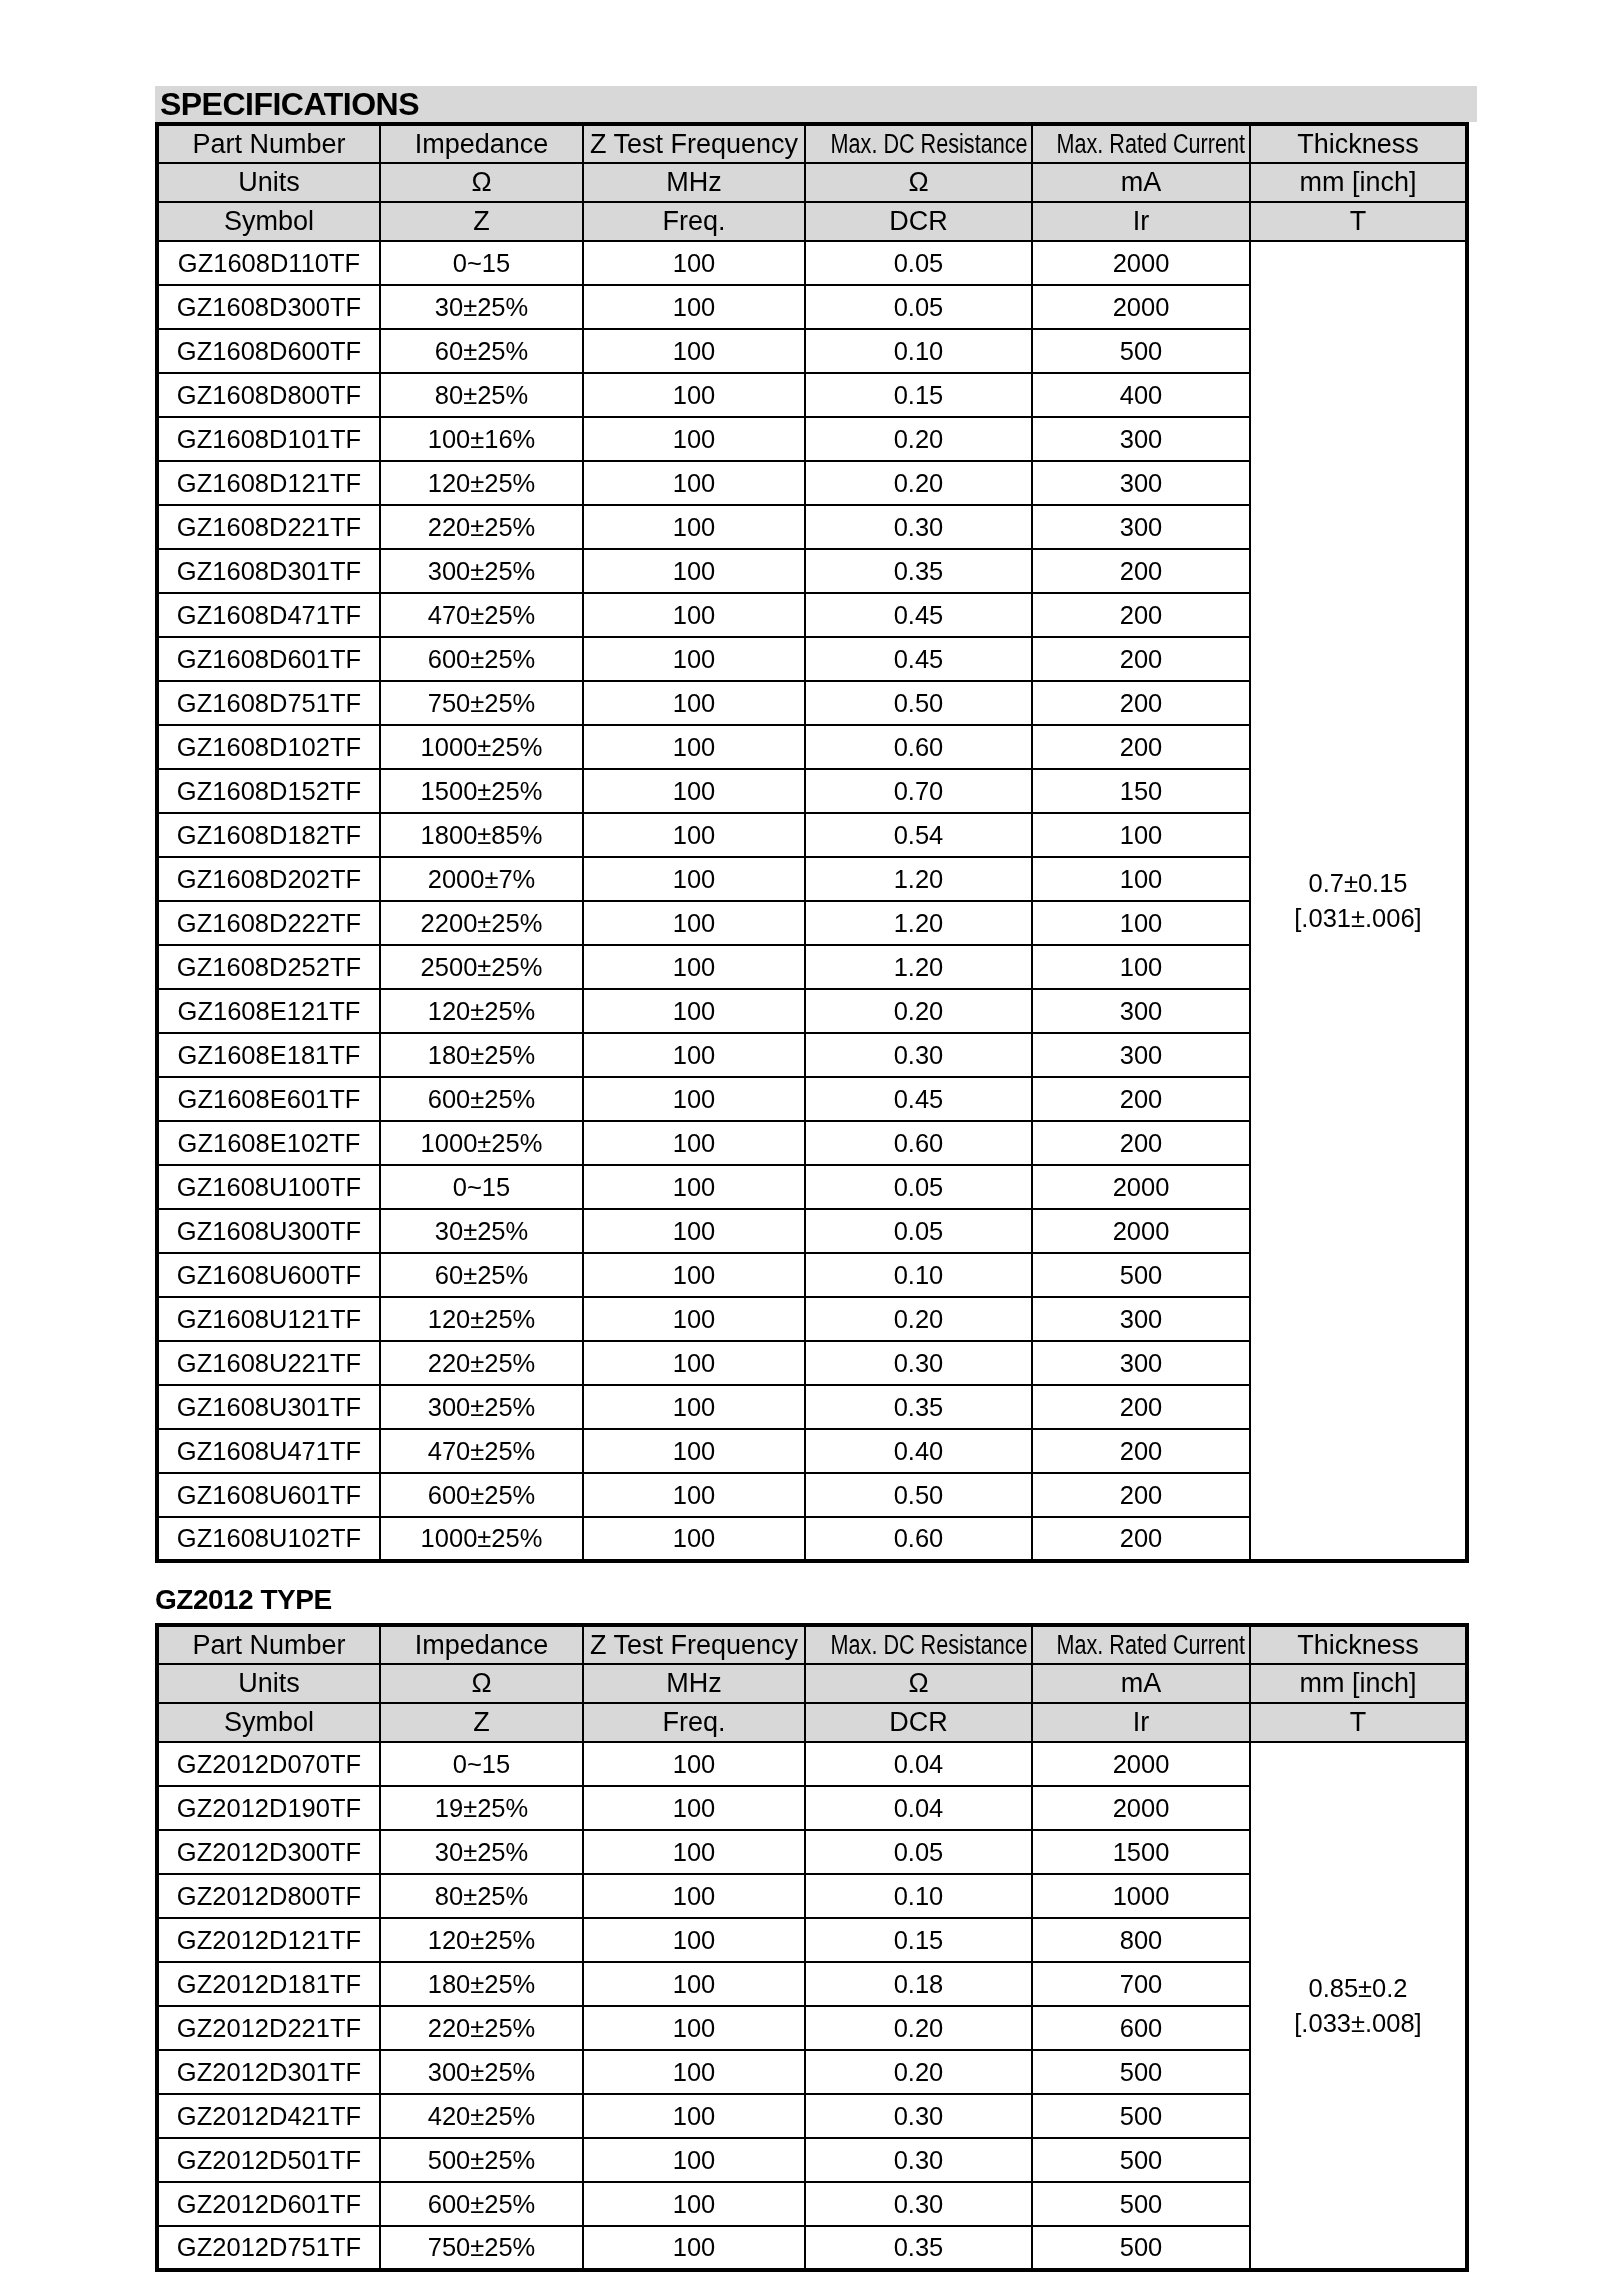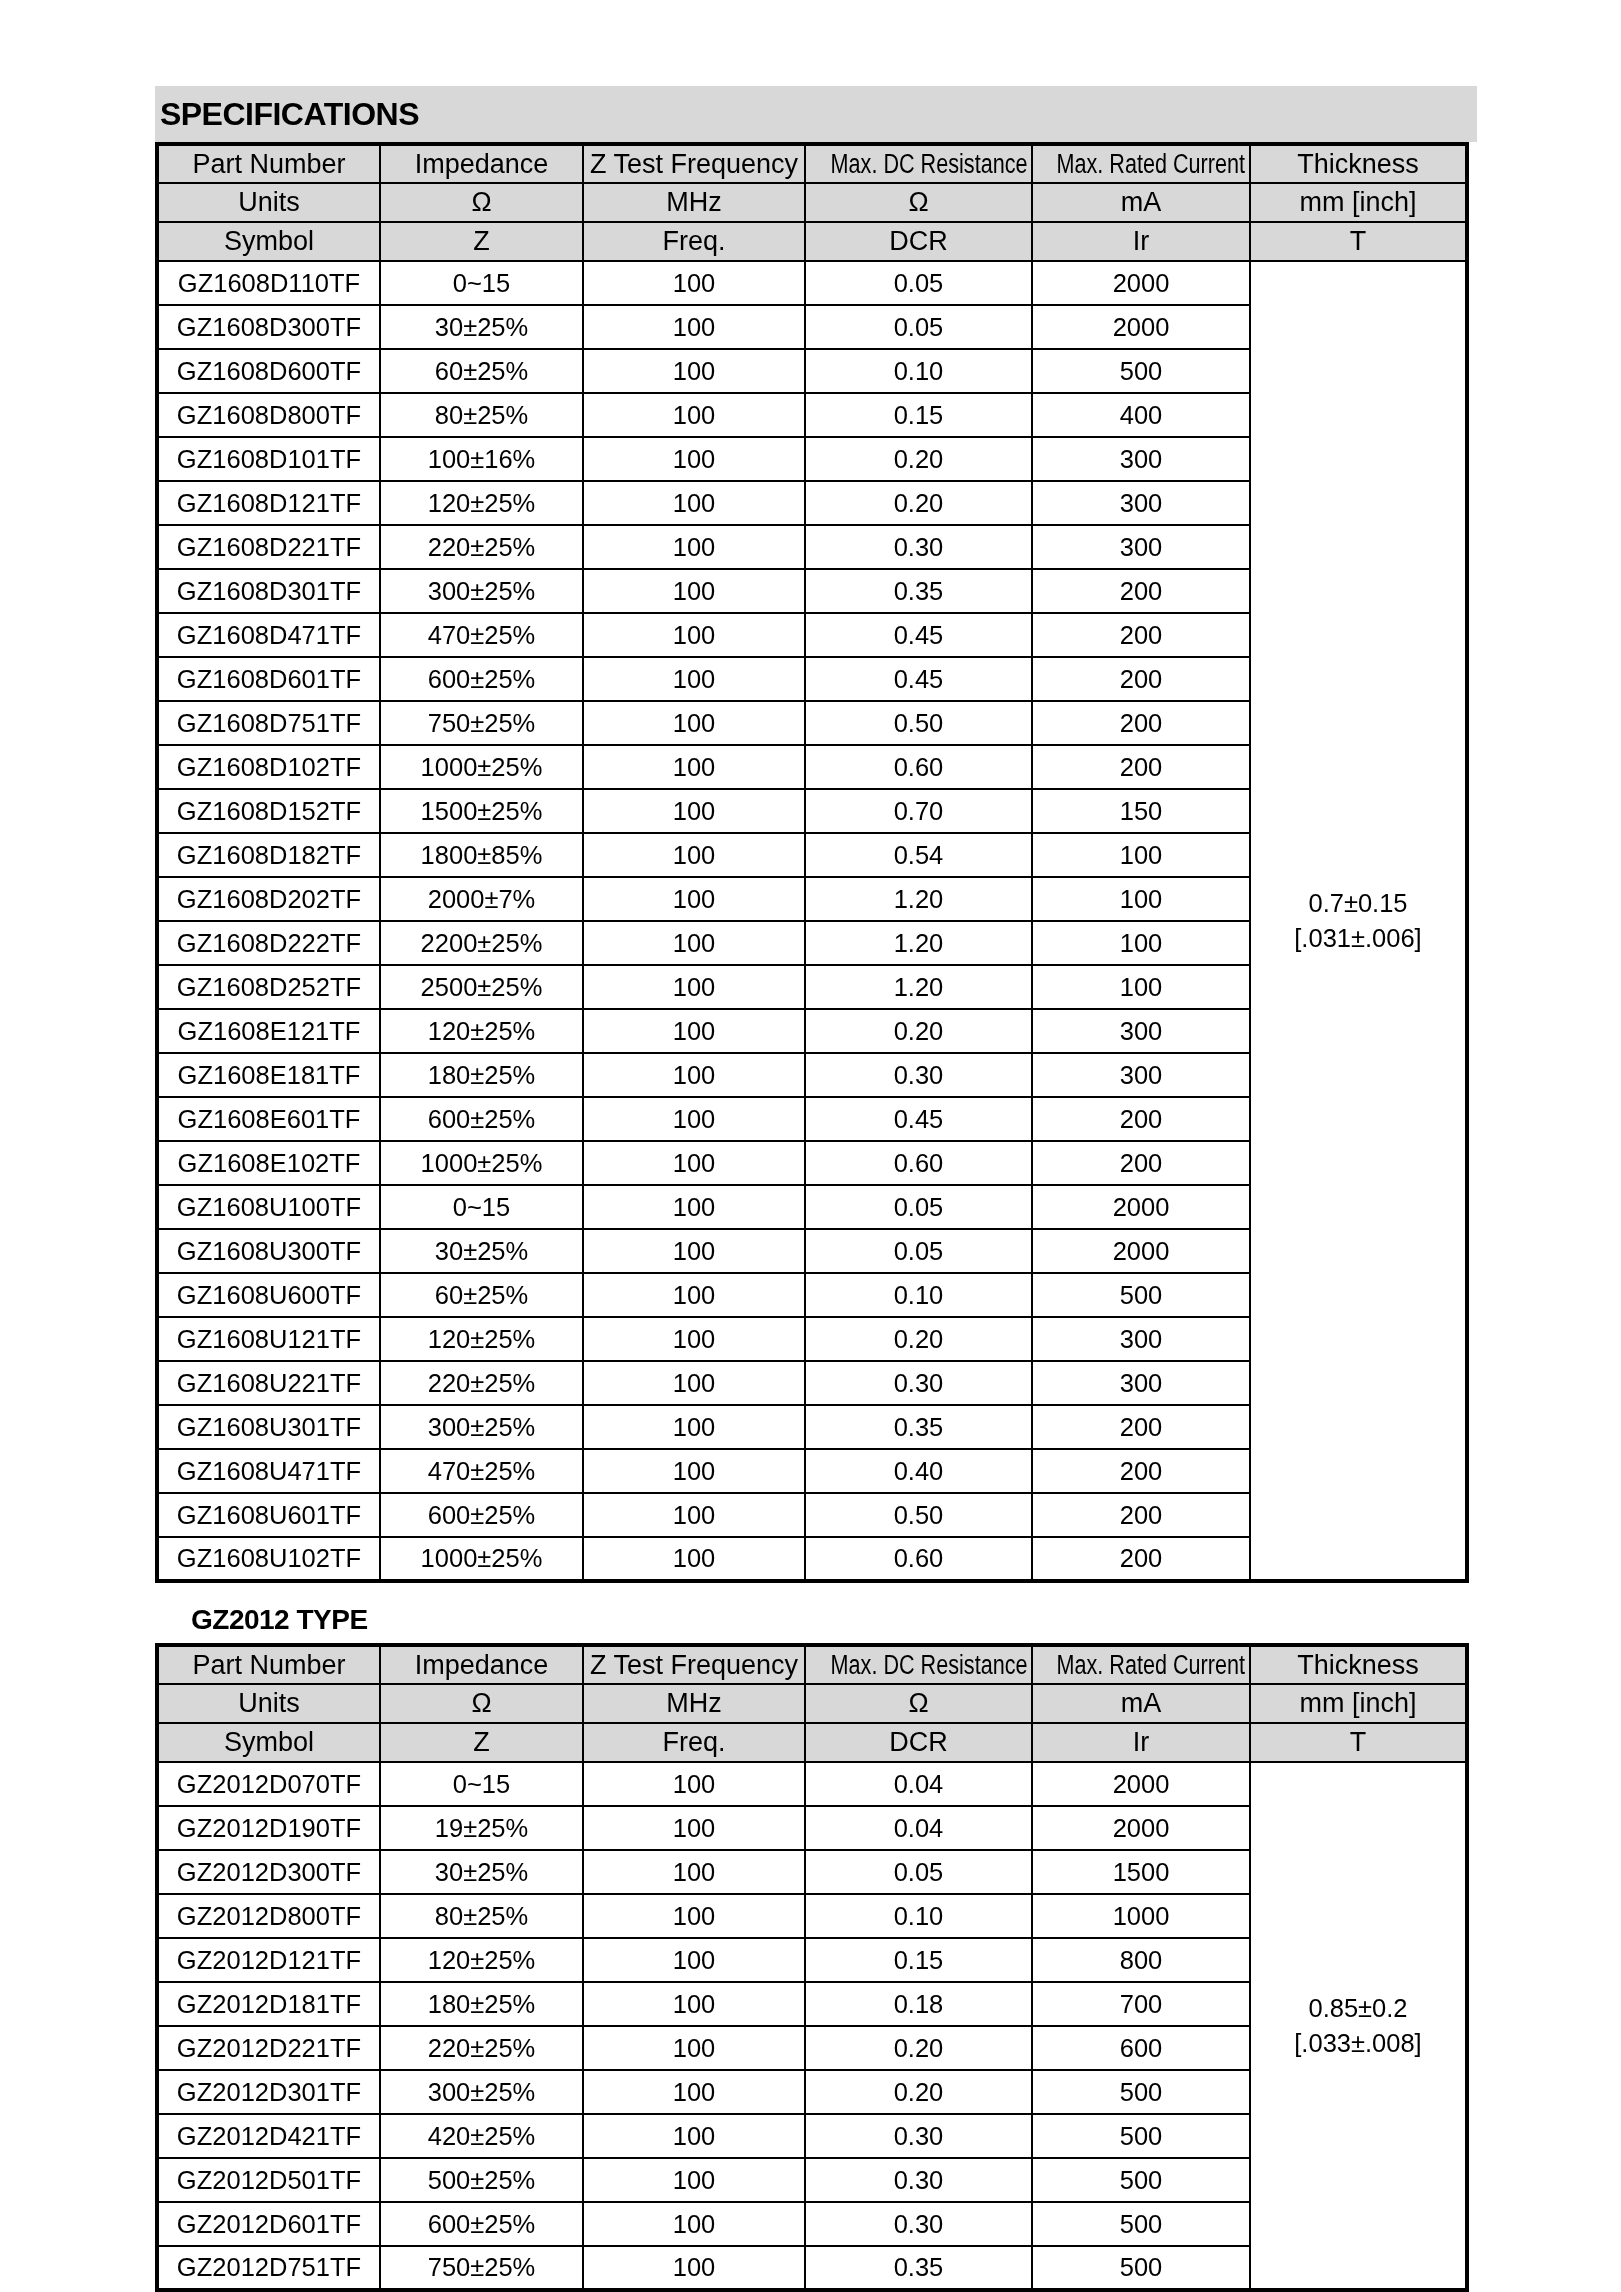--- a/index.html
+++ b/index.html
@@ -12,36 +12,36 @@
     overflow: hidden;
   }
   .content {
     position: absolute;
     left: 155px;
     top: 86px;
     width: 1322px;
   }
   .spec-band {
     background: #d8d8d8;
-    height: 56px;
+    height: 36px;
     display: flex;
     align-items: center;
     font-size: 32px;
     font-weight: bold;
     padding-left: 4.9px;
     box-sizing: border-box;
     letter-spacing: -0.5px;
   }
   .table-title {
     font-size: 28px;
     font-weight: bold;
     margin: 16.7px 0 7.8px 0;
     letter-spacing: -0.5px;
   }
-  .section-2 .table-title { margin-top: 20.6px; margin-left: 36px; }
+  .section-2 .table-title { margin-top: 20.6px; }
   table.spec {
     border-collapse: collapse;
     table-layout: fixed;
     width: 1310px;
     border: 4.9px solid #000;
   }
   .spec th, .spec td {
     border: 2.9px solid #000;
     text-align: center;
     vertical-align: middle;

